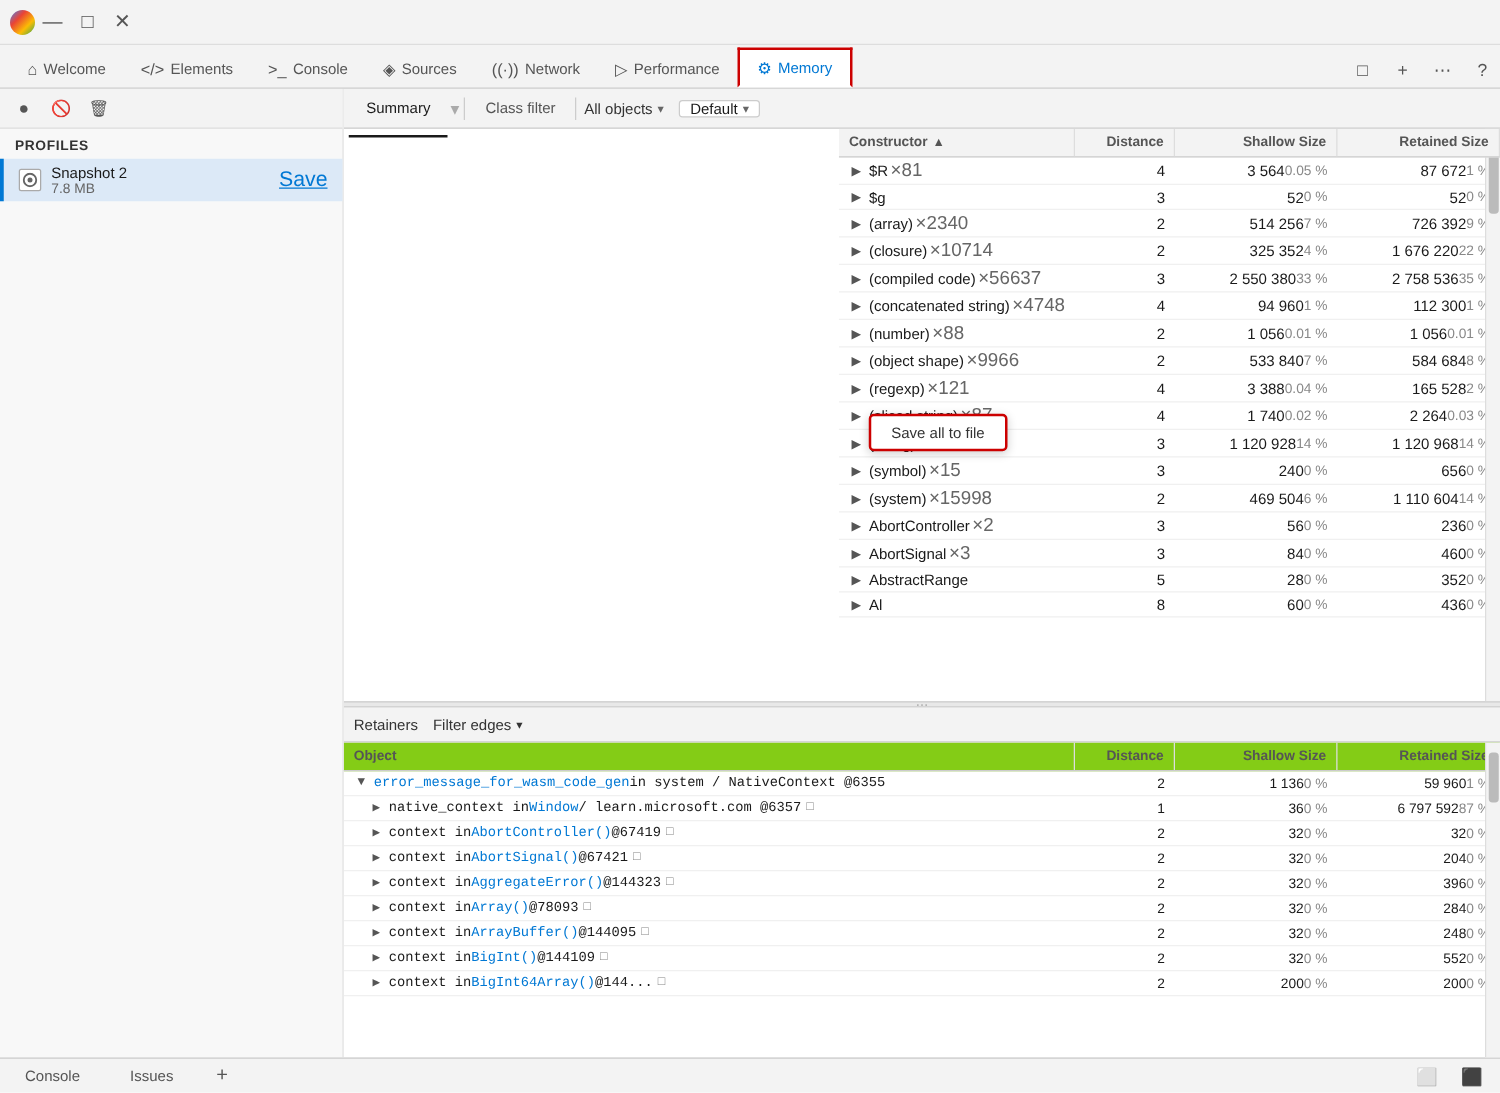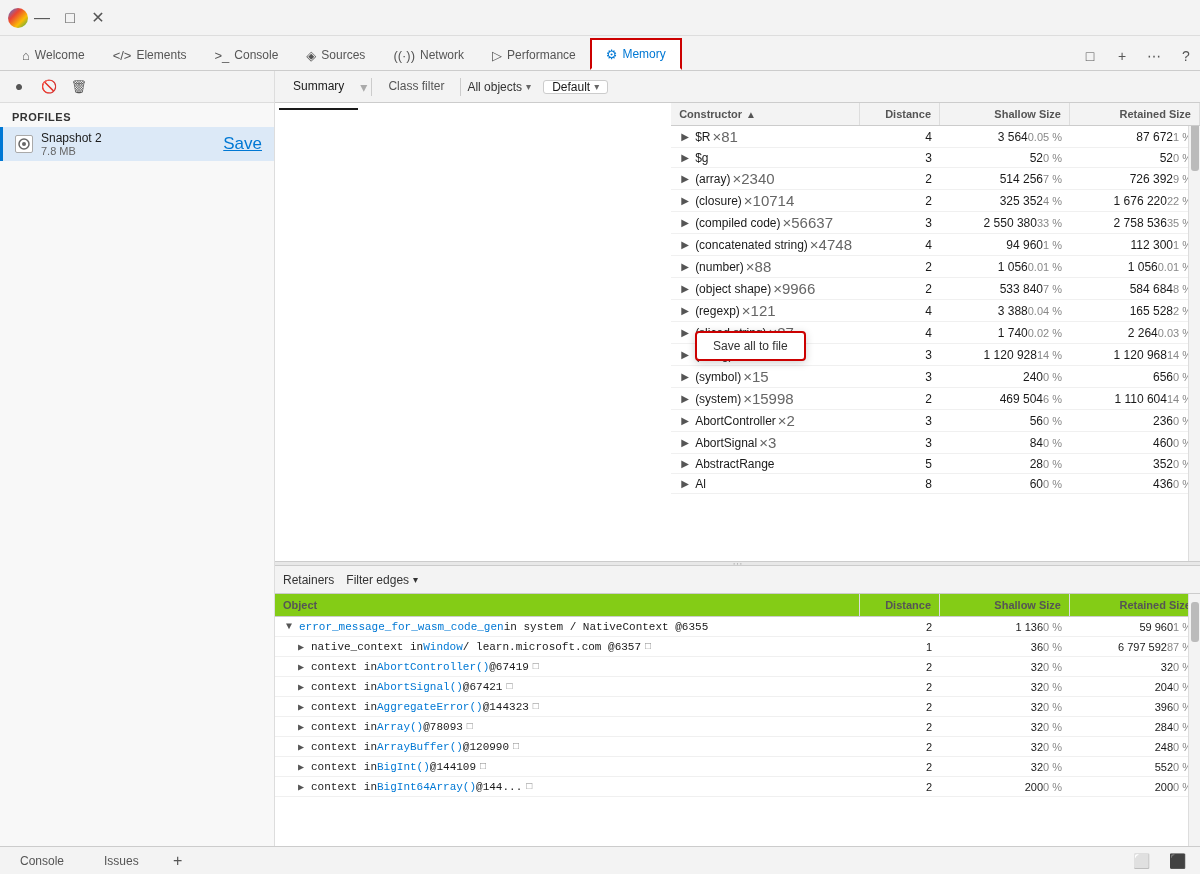--- a/index.html
+++ b/index.html
@@ -462,21 +462,21 @@
           <div class="bottom-cell">2</div>
           <div class="bottom-cell">32 <span class="pct">0 %</span></div>
           <div class="bottom-cell">284 <span class="pct">0 %</span></div>
         </div>
 
         <div class="bottom-row">
           <div class="bottom-cell indent-1">
             <span class="row-expander">▶</span>
             <span class="mono">context in </span>
             <span class="mono link-text">ArrayBuffer()</span>
-            <span class="mono"> @120990</span>
+            <span class="mono"> @144095</span>
             <span class="ext-icon">□</span>
           </div>
           <div class="bottom-cell">2</div>
           <div class="bottom-cell">32 <span class="pct">0 %</span></div>
           <div class="bottom-cell">248 <span class="pct">0 %</span></div>
         </div>
 
         <div class="bottom-row">
           <div class="bottom-cell indent-1">
             <span class="row-expander">▶</span>

